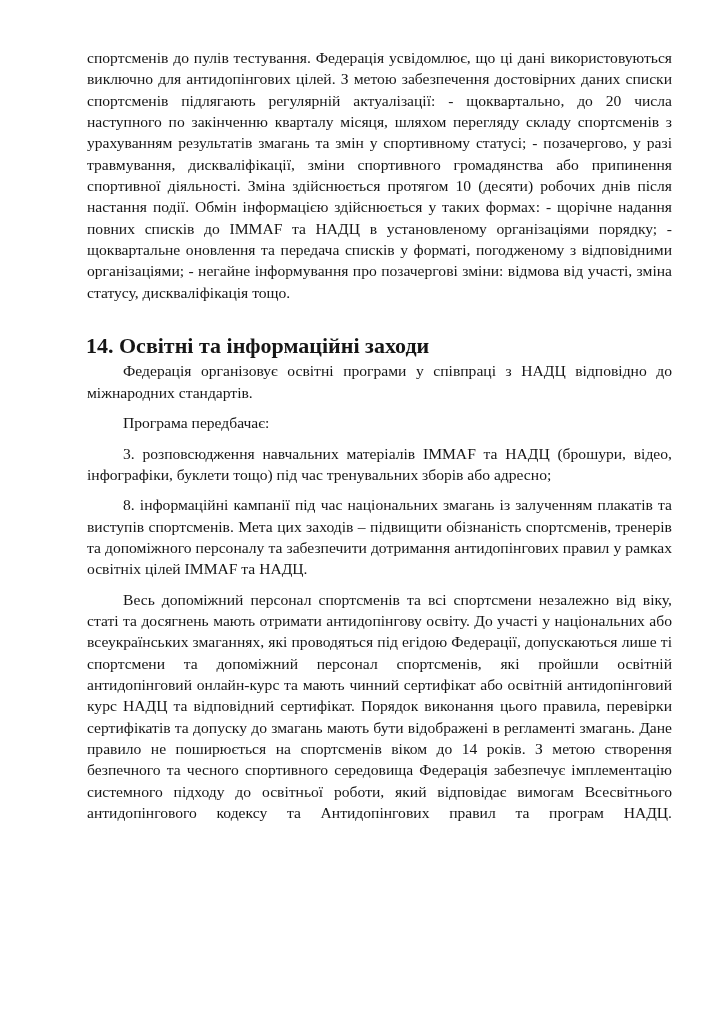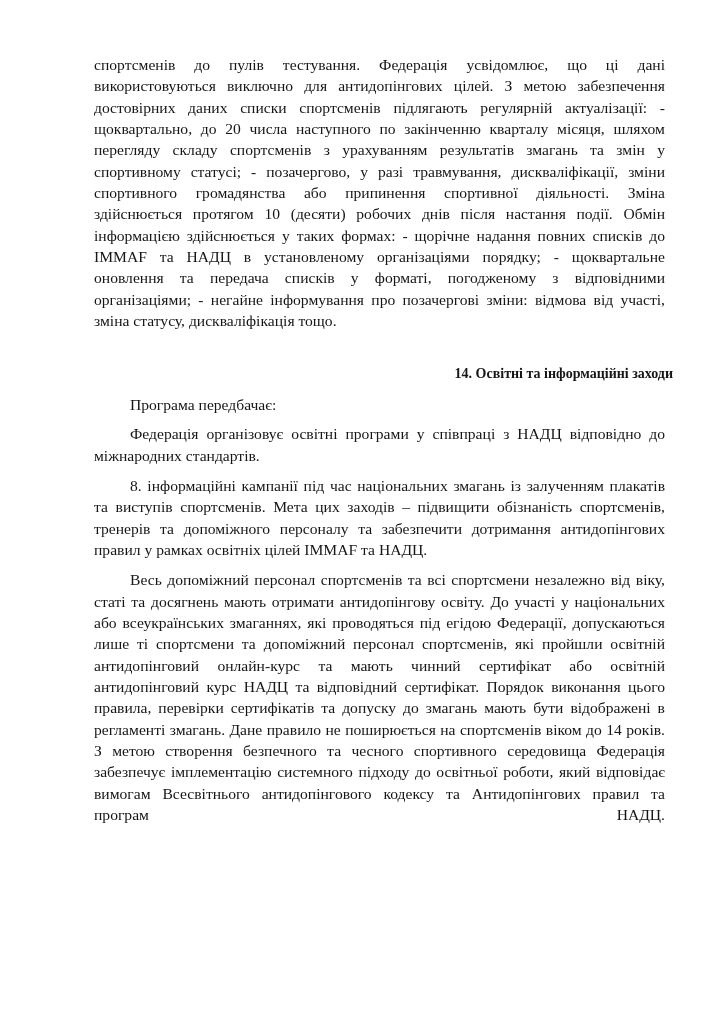--- a/index.html
+++ b/index.html
@@ -17,44 +17,45 @@
     position: absolute;
     left: 86px;
     top: 46px;
     width: 587px;
     font-family: "Liberation Serif", "DejaVu Serif", serif;
     font-size: 15.6px;
     line-height: 21.35px;
     color: #161616;
   }
   p {
-    margin: 8px;
+    margin: 1px;
     text-align: justify;
     text-justify: inter-word;
   }
   p.indent { text-indent: 36px; }
   p.gap { margin-top: 9px; }
   p.last-justified { text-align-last: justify; }
   h2 {
     margin: 32px 0 4px 0;
-    text-align: right;
-    font-size: 14px;
+    text-align: left;
+    font-size: 22px;
     font-weight: bold;
     line-height: 21.35px;
   }
   .list-item { text-indent: 36px; }
 </style>
 </head>
 <body>
 
 <div class="page">
   <p>спортсменів до пулів тестування. Федерація усвідомлює, що ці дані використовуються виключно для антидопінгових цілей. З метою забезпечення достовірних даних списки спортсменів підлягають регулярній актуалізації: - щоквартально, до 20 числа наступного по закінченню кварталу місяця, шляхом перегляду складу спортсменів з урахуванням результатів змагань та змін у спортивному статусі; - позачергово, у разі травмування, дискваліфікації, зміни спортивного громадянства або припинення спортивної діяльності. Зміна здійснюється протягом 10 (десяти) робочих днів після настання події. Обмін інформацією здійснюється у таких формах: - щорічне надання повних списків до IMMAF та НАДЦ в установленому організаціями порядку; - щоквартальне оновлення та передача списків у форматі, погодженому з відповідними організаціями; - негайне інформування про позачергові зміни: відмова від участі, зміна статусу, дискваліфікація тощо.</p>
 
   <h2>14. Освітні та інформаційні заходи</h2>
 
+  <p class="indent">Федерація організовує освітні програми у співпраці з НАДЦ відповідно до міжнародних стандартів.</p>
+
   <p class="indent gap">Програма передбачає:</p>
 
-  <p class="indent">Федерація організовує освітні програми у співпраці з НАДЦ відповідно до міжнародних стандартів.</p>
-
+  <p class="list-item gap">3. розповсюдження навчальних матеріалів IMMAF та НАДЦ (брошури, відео, інфографіки, буклети тощо) під час тренувальних зборів або адресно;</p>
   <p class="list-item gap">8. інформаційні кампанії під час національних змагань із залученням плакатів та виступів спортсменів. Мета цих заходів – підвищити обізнаність спортсменів, тренерів та допоміжного персоналу та забезпечити дотримання антидопінгових правил у рамках освітніх цілей IMMAF та НАДЦ.</p>
 
   <p class="indent gap last-justified">Весь допоміжний персонал спортсменів та всі спортсмени незалежно від віку, статі та досягнень мають отримати антидопінгову освіту. До участі у національних або всеукраїнських змаганнях, які проводяться під егідою Федерації, допускаються лише ті спортсмени та допоміжний персонал спортсменів, які пройшли освітній антидопінговий онлайн-курс та мають чинний сертифікат або освітній антидопінговий курс НАДЦ та відповідний сертифікат. Порядок виконання цього правила, перевірки сертифікатів та допуску до змагань мають бути відображені в регламенті змагань. Дане правило не поширюється на спортсменів віком до 14 років. З метою створення безпечного та чесного спортивного середовища Федерація забезпечує імплементацію системного підходу до освітньої роботи, який відповідає вимогам Всесвітнього антидопінгового кодексу та Антидопінгових правил та програм НАДЦ.</p>
 </div>
 
 </body></html>

